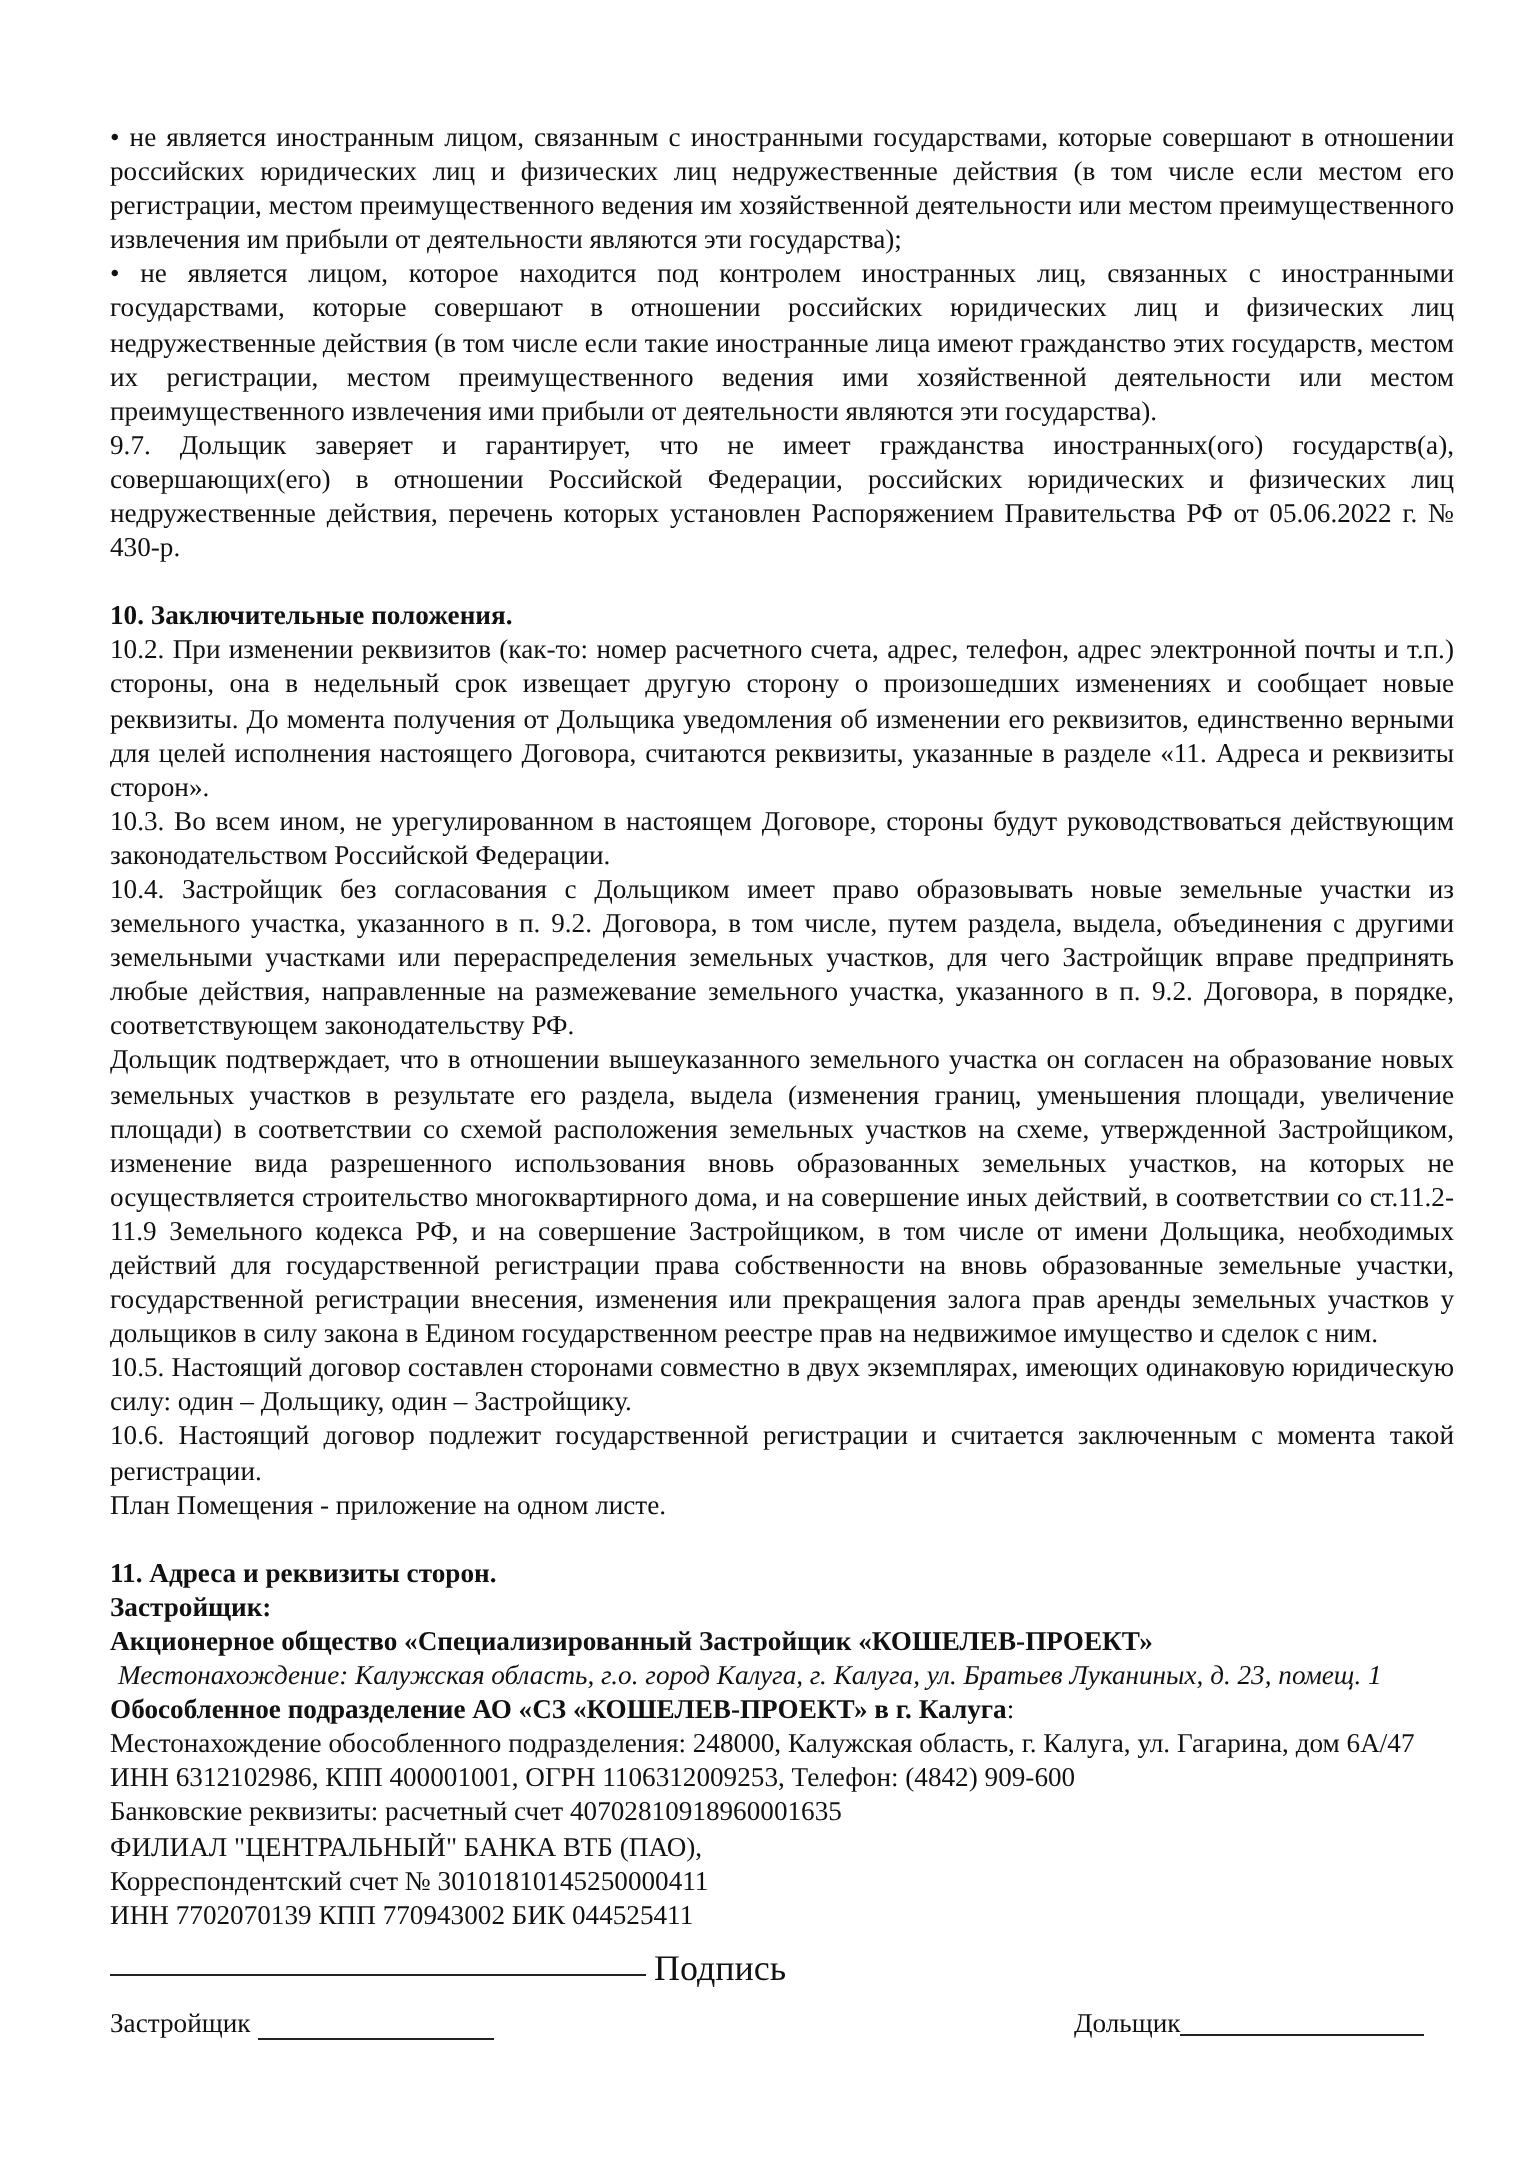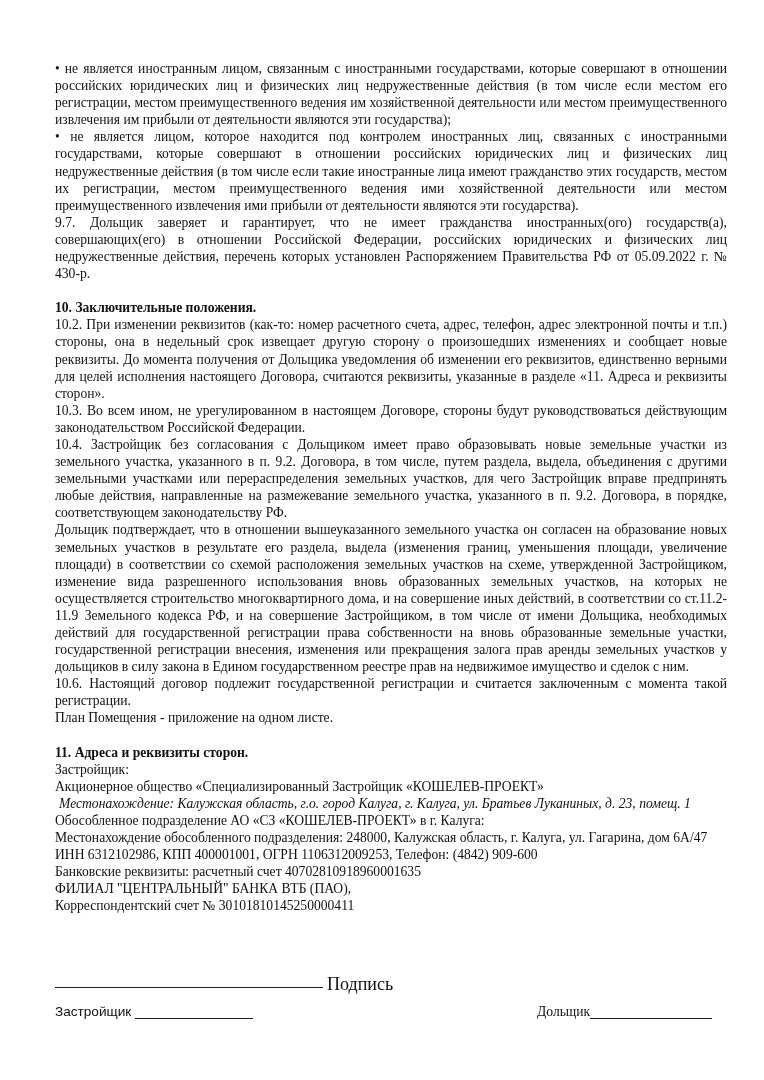--- a/index.html
+++ b/index.html
@@ -5,63 +5,65 @@
   html, body { margin: 0; padding: 0; background: #ffffff; }
   body { width: 764px; height: 1080px; overflow: hidden; position: relative; }
   .page {
     position: absolute; left: 55px; top: 60px; width: 672px;
     font-family: "Liberation Serif", serif; font-size: 13.6px; line-height: 17.1px;
     color: #111111;
   }
   .p { margin: 0; text-align: justify; text-align-last: left; }
   .gap { height: 17px; }
   .heading { text-align: left; font-weight: bold; margin: 0; }
-  .b { font-weight: normal; }
+  .b { font-weight: bold; }
   .indent1 { padding-left: 4px; font-style: italic; }
   .line { display: inline-block; border-bottom: 1px solid #222; height: 13px; }
   .abs { position: absolute; white-space: nowrap; }
 </style>
 </head>
 <body>
 
 <div class="page">
   <p class="p">• не является иностранным лицом, связанным с иностранными государствами, которые совершают в отношении российских юридических лиц и физических лиц недружественные действия (в том числе если местом его регистрации, местом преимущественного ведения им хозяйственной деятельности или местом преимущественного извлечения им прибыли от деятельности являются эти государства);</p>
   <p class="p">• не является лицом, которое находится под контролем иностранных лиц, связанных с иностранными государствами, которые совершают в отношении российских юридических лиц и физических лиц недружественные действия (в том числе если такие иностранные лица имеют гражданство этих государств, местом их регистрации, местом преимущественного ведения ими хозяйственной деятельности или местом преимущественного извлечения ими прибыли от деятельности являются эти государства).</p>
-  <p class="p">9.7. Дольщик заверяет и гарантирует, что не имеет гражданства иностранных(ого) государств(а), совершающих(его) в отношении Российской Федерации, российских юридических и физических лиц недружественные действия, перечень которых установлен Распоряжением Правительства РФ от 05.09.2022 г. № 430-р.</p>
+  <p class="p">9.7. Дольщик заверяет и гарантирует, что не имеет гражданства иностранных(ого) государств(а), совершающих(его) в отношении Российской Федерации, российских юридических и физических лиц недружественные действия, перечень которых установлен Распоряжением Правительства РФ от 05.06.2022 г. № 430-р.</p>
   <div class="gap"></div>
 
   <p class="heading">10. Заключительные положения.</p>
   <p class="p">10.2. При изменении реквизитов (как-то: номер расчетного счета, адрес, телефон, адрес электронной почты и т.п.) стороны, она в недельный срок извещает другую сторону о произошедших изменениях и сообщает новые реквизиты. До момента получения от Дольщика уведомления об изменении его реквизитов, единственно верными для целей исполнения настоящего Договора, считаются реквизиты, указанные в разделе «11. Адреса и реквизиты сторон».</p>
   <p class="p">10.3. Во всем ином, не урегулированном в настоящем Договоре, стороны будут руководствоваться действующим законодательством Российской Федерации.</p>
   <p class="p">10.4. Застройщик без согласования с Дольщиком имеет право образовывать новые земельные участки из земельного участка, указанного в п. 9.2. Договора, в том числе, путем раздела, выдела, объединения с другими земельными участками или перераспределения земельных участков, для чего Застройщик вправе предпринять любые действия, направленные на размежевание земельного участка, указанного в п. 9.2. Договора, в порядке, соответствующем законодательству РФ.</p>
   <p class="p">Дольщик подтверждает, что в отношении вышеуказанного земельного участка он согласен на образование новых земельных участков в результате его раздела, выдела (изменения границ, уменьшения площади, увеличение площади) в соответствии со схемой расположения земельных участков на схеме, утвержденной Застройщиком, изменение вида разрешенного использования вновь образованных земельных участков, на которых не осуществляется строительство многоквартирного дома, и на совершение иных действий, в соответствии со ст.11.2-11.9 Земельного кодекса РФ, и на совершение Застройщиком, в том числе от имени Дольщика, необходимых действий для государственной регистрации права собственности на вновь образованные земельные участки, государственной регистрации внесения, изменения или прекращения залога прав аренды земельных участков у дольщиков в силу закона в Едином государственном реестре прав на недвижимое имущество и сделок с ним.</p>
+  <p class="p">10.5. Настоящий договор составлен сторонами совместно в двух экземплярах, имеющих одинаковую юридическую силу: один – Дольщику, один – Застройщику.</p>
   <p class="p">10.6. Настоящий договор подлежит государственной регистрации и считается заключенным с момента такой регистрации.</p>
   <p class="p">План Помещения - приложение на одном листе.</p>
   <div class="gap"></div>
 
   <p class="heading">11. Адреса и реквизиты сторон.</p>
   <p class="p b">Застройщик:</p>
   <p class="p b">Акционерное общество «Специализированный Застройщик «КОШЕЛЕВ-ПРОЕКТ»</p>
   <p class="p indent1">Местонахождение: Калужская область, г.о. город Калуга, г. Калуга, ул. Братьев Луканиных, д. 23, помещ. 1</p>
   <p class="p"><span class="b">Обособленное подразделение АО «СЗ «КОШЕЛЕВ-ПРОЕКТ» в г. Калуга</span><span>:</span></p>
   <p class="p">Местонахождение обособленного подразделения: 248000, Калужская область, г. Калуга, ул. Гагарина, дом 6А/47</p>
   <p class="p">ИНН 6312102986, КПП 400001001, ОГРН 1106312009253, Телефон: (4842) 909-600</p>
   <p class="p">Банковские реквизиты: расчетный счет 40702810918960001635</p>
   <p class="p">ФИЛИАЛ "ЦЕНТРАЛЬНЫЙ" БАНКА ВТБ (ПАО),</p>
   <p class="p">Корреспондентский счет № 30101810145250000411</p>
+  <p class="p">ИНН 7702070139 КПП 770943002 БИК 044525411</p>
   <div class="gap" style="height:20px"></div>
 
 </div>
 
 <div class="abs" style="left:55px;top:974px;font-family:'Liberation Serif',serif;font-size:18px;display:flex;align-items:flex-start;color:#111;">
   <span class="line" style="width:268px"></span>
   <span style="padding-left:4px">Подпись</span>
 </div>
 
-<div class="abs" style="left:55px;top:1004px;font-family:Liberation Sans, sans-serif;font-size:13.6px;display:flex;align-items:flex-end;color:#111;">
+<div class="abs" style="left:55px;top:1004px;font-family:Liberation Serif, serif;font-size:13.6px;display:flex;align-items:flex-end;color:#111;">
   <span>Застройщик</span>
   <span class="line" style="width:118px;margin-left:4px"></span>
 </div>
 
-<div class="abs" style="left:537px;top:1004px;font-family:'Liberation Serif',serif;font-size:13.6px;display:flex;align-items:center;color:#111;">
+<div class="abs" style="left:537px;top:1004px;font-family:'Liberation Serif',serif;font-size:13.6px;display:flex;align-items:flex-start;color:#111;">
   <span>Дольщик</span>
   <span class="line" style="width:122px"></span>
 </div>
 
 </body></html>

